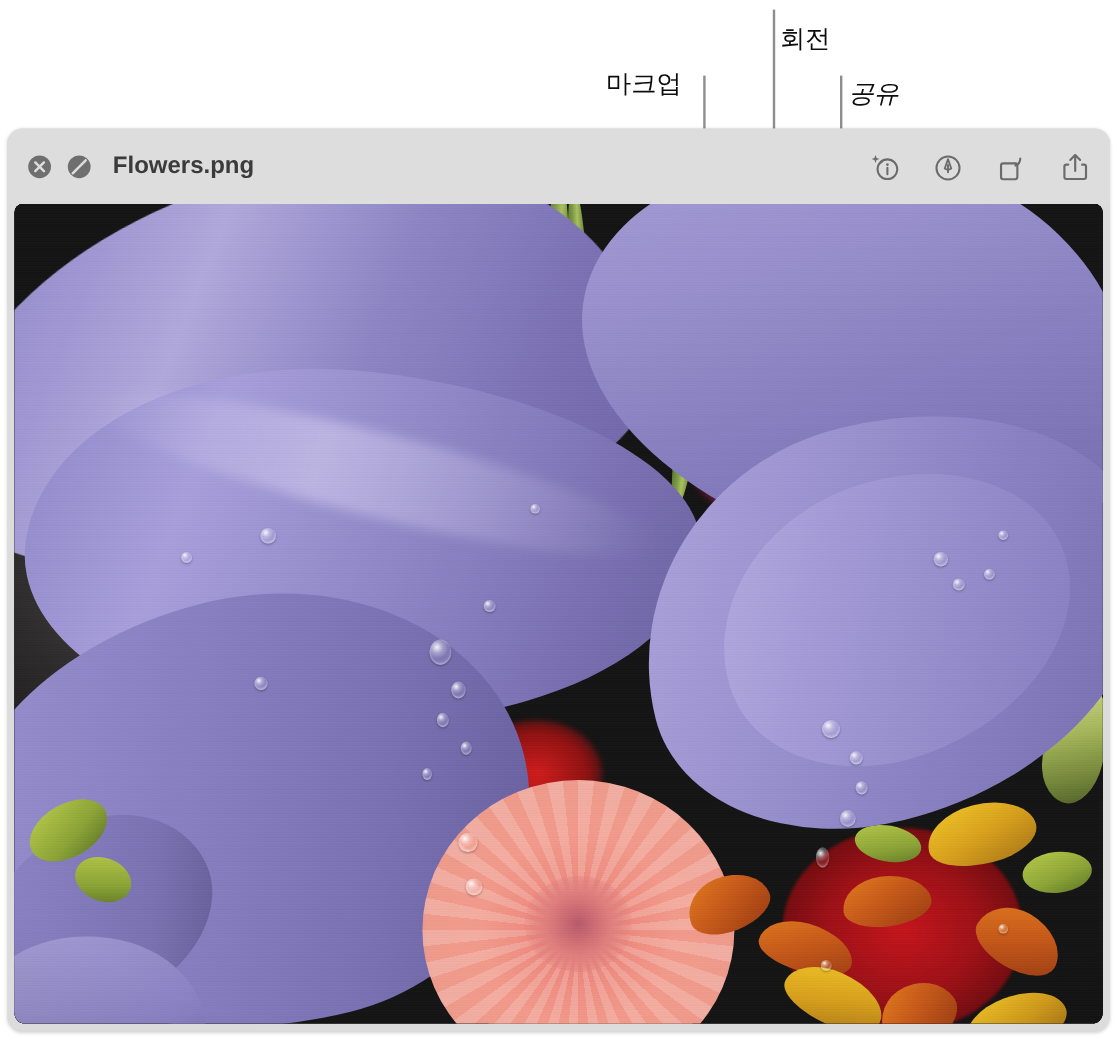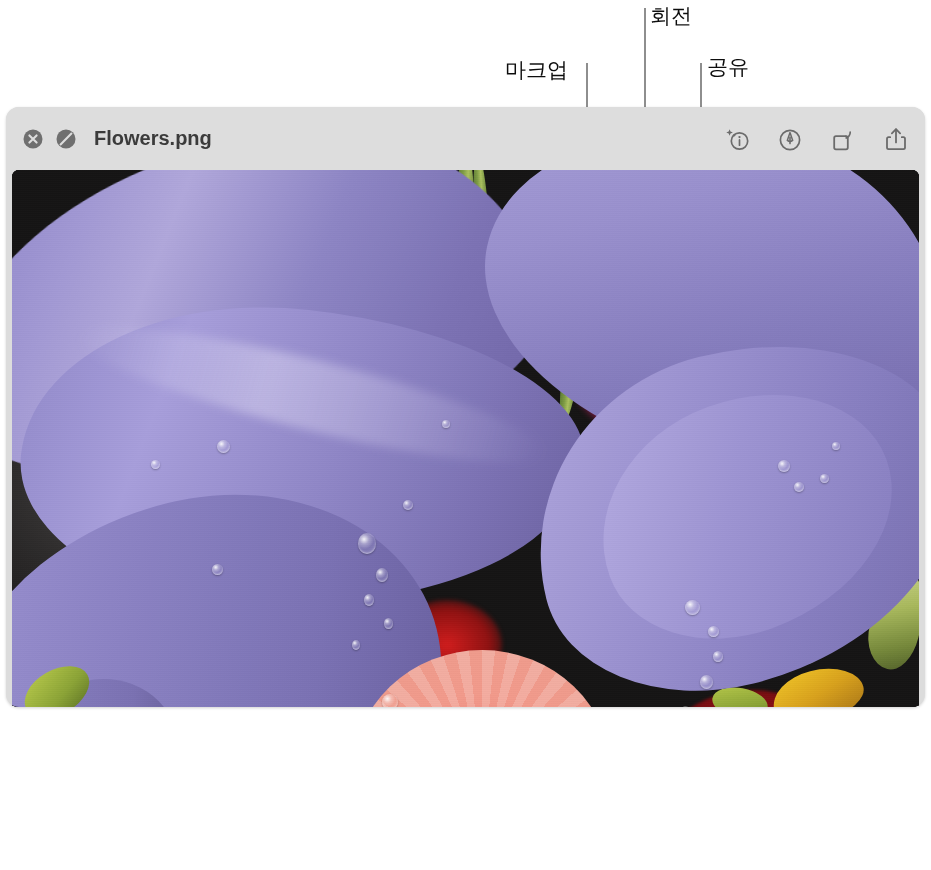--- a/index.html
+++ b/index.html
@@ -29,21 +29,21 @@
     width: 2px;
     background: #8e8e8e;
   }
 
   
   .qlwindow {
     position: absolute;
     left: 6px;
     top: 107px;
     width: 919px;
-    height: 600px;
+    height: 752px;
     background: #dcdcdc;
     border-radius: 13px;
     box-shadow: 0 1px 3px rgba(0,0,0,0.18);
     overflow: hidden;
   }
   .titlebar {
     position: relative;
     height: 63px;
     display: flex;
     align-items: center;
@@ -284,26 +284,26 @@
 </style>
 </head>
 <body>
 
 <div>
   <div class="callout-label" style="left:505px; top:56px;">마크업</div>
   <div class="callout-line" style="left:586px; top:63px; height:65px;"></div>
 </div>
 
 <div>
-  <div class="callout-label" style="left:650px; top:2px;font-family:Liberation Serif, serif;">회전</div>
+  <div class="callout-label" style="left:650px; top:18px;font-family:Liberation Serif, serif;">회전</div>
   <div class="callout-line" style="left:644px; top:8px; height:120px;"></div>
 </div>
 
 <div>
-  <div class="callout-label" style="left:707px; top:53px;">공유</div>
+  <div class="callout-label" style="left:707px; top:64px;font-style:italic;">공유</div>
   <div class="callout-line" style="left:700px; top:63px; height:65px;"></div>
 </div>
 
 <div class="qlwindow">
 
   <div class="titlebar">
 
     <div class="tb-left">
       <span class="tb-icon" style="width:22px;height:22px;">
         <svg class="circle-btn" viewBox="0 0 22 22" aria-hidden="true">

